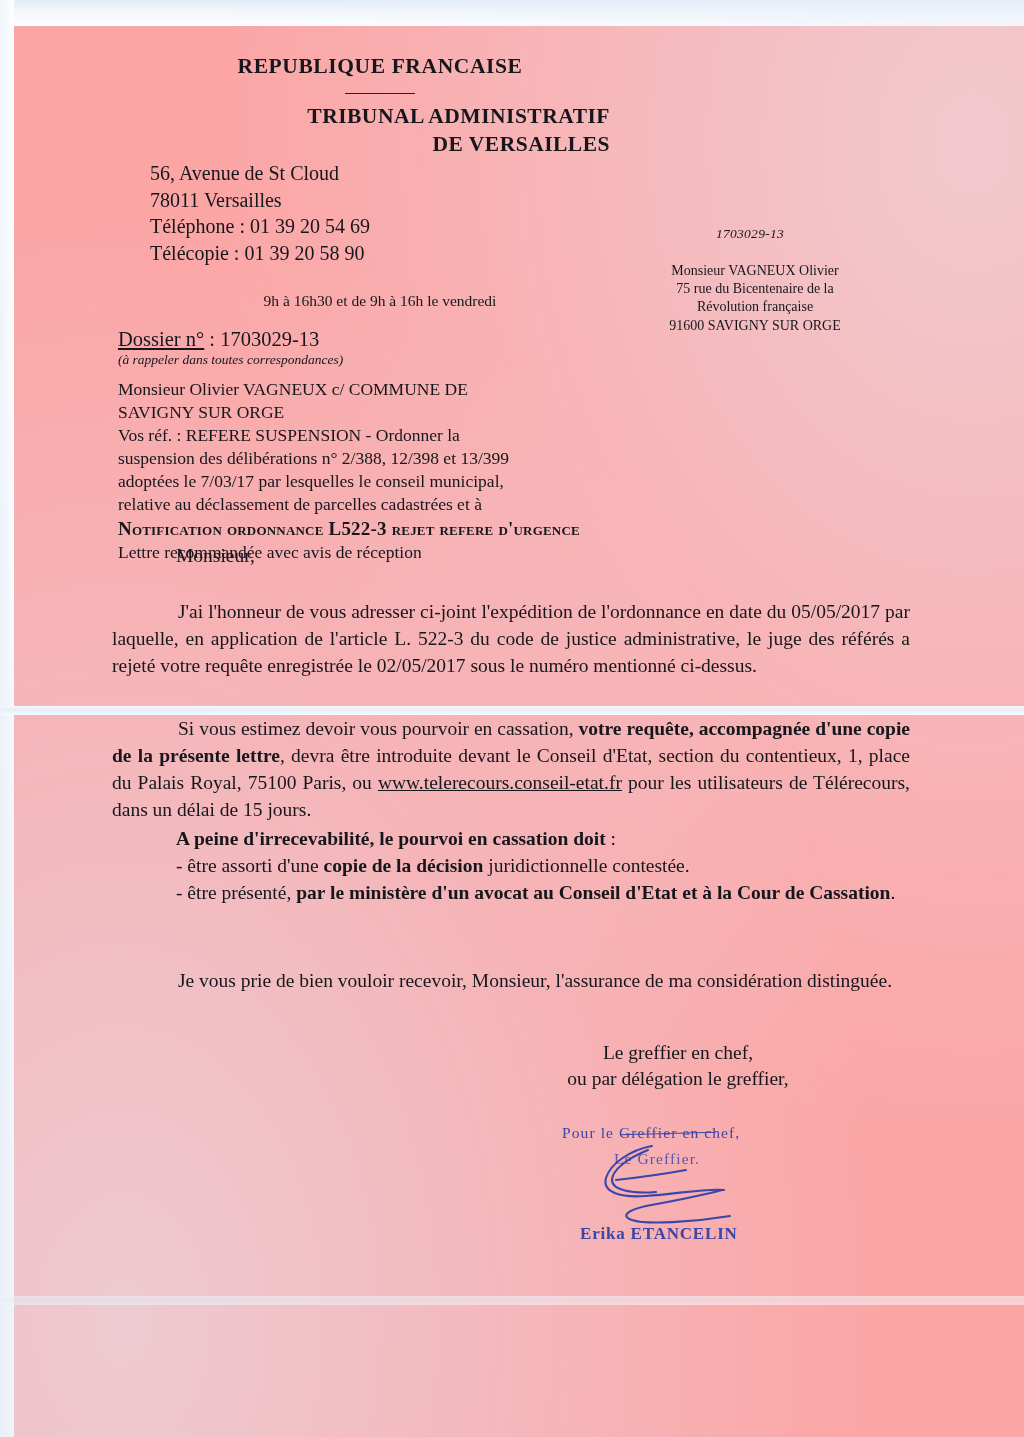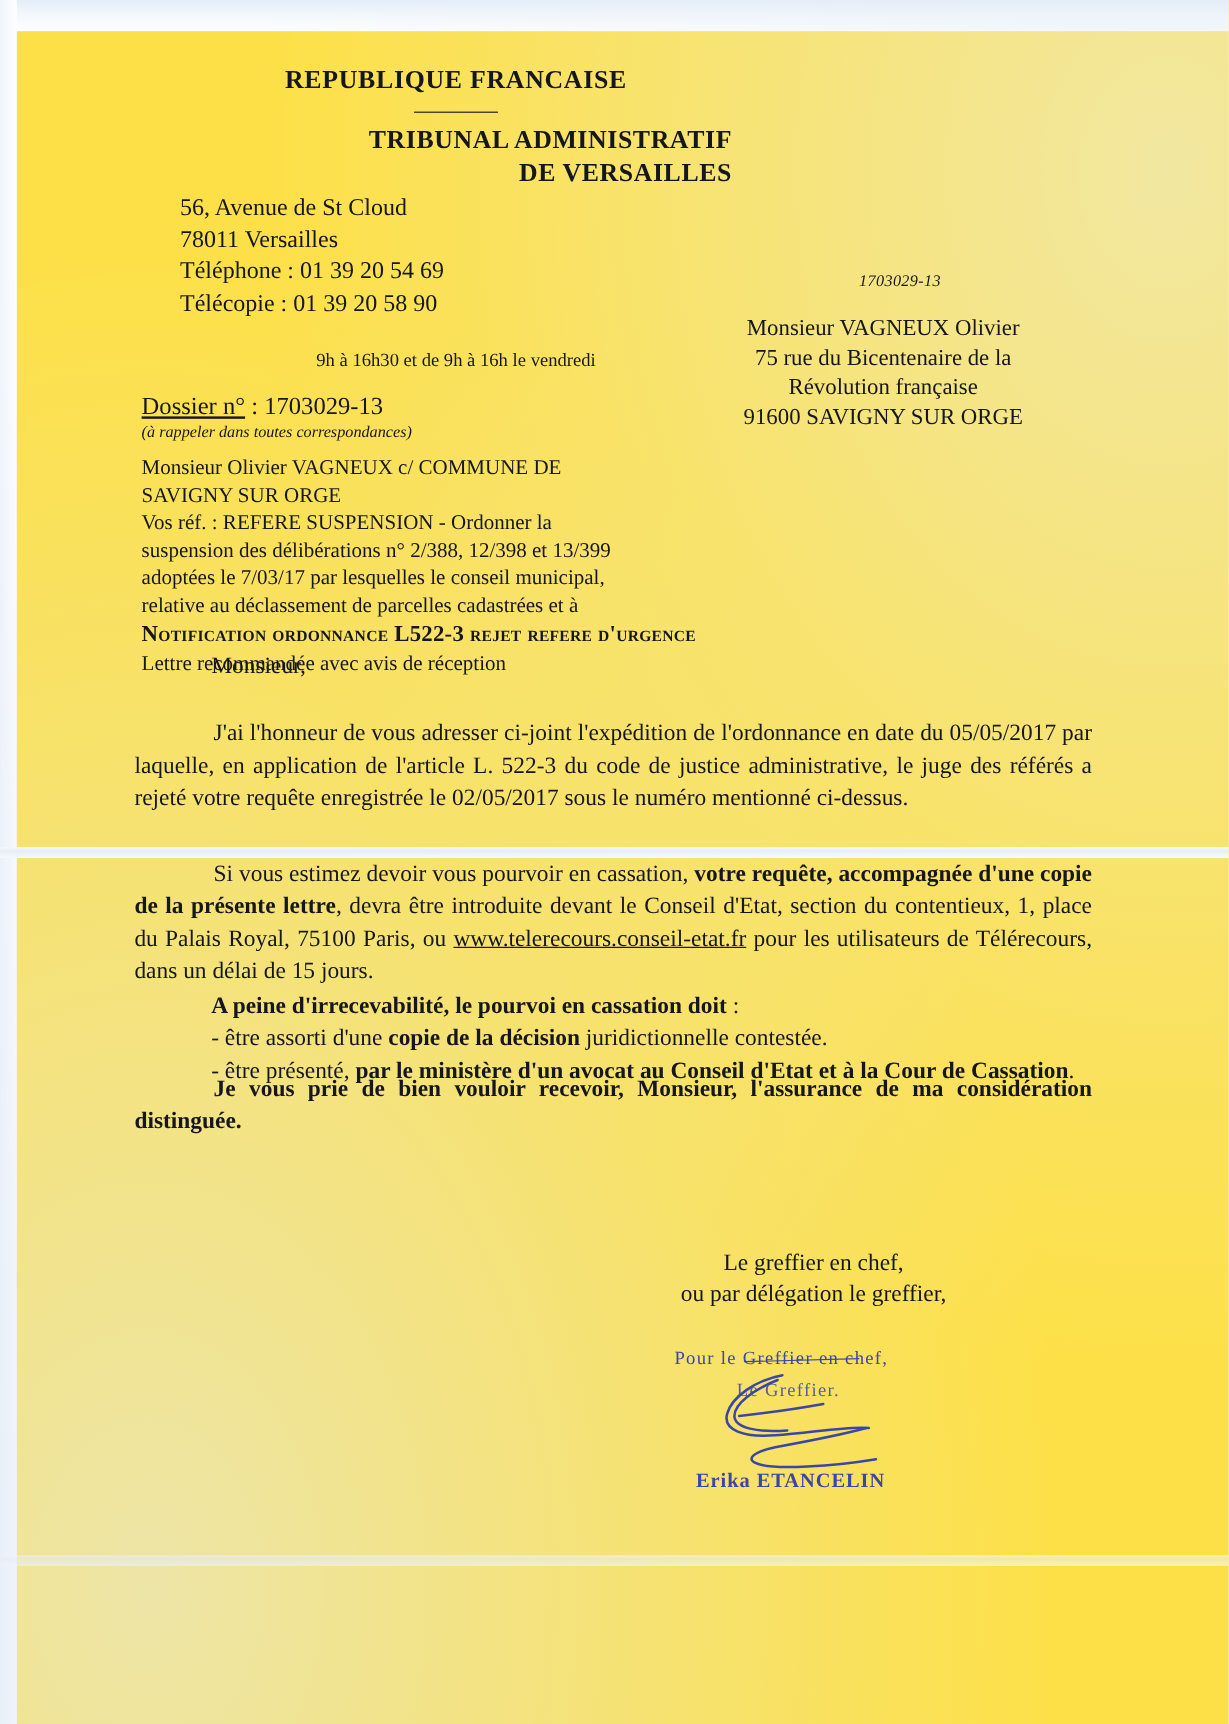--- a/index.html
+++ b/index.html
@@ -7,21 +7,21 @@
     margin: 0;
     padding: 0;
     background: #ffffff;
   }
 
   #page {
     position: relative;
     width: 1024px;
     height: 1437px;
     margin: 0 auto;
-    background: #fde047;
+    background: #fca5a5;
     font-family: "Liberation Serif", "DejaVu Serif", serif;
     color: #15171c;
     overflow: hidden;
   }
 
   
   .scan-shadow-top {
     position: absolute;
     left: 0; top: 0;
     width: 100%; height: 26px;
@@ -102,22 +102,22 @@
 
   
   #recipient-ref {
     left: 640px; top: 226px; width: 220px;
     font-size: 13.5px;
     font-style: italic;
     text-align: center;
     letter-spacing: .3px;
   }
   #recipient-addr {
-    left: 571px; top: 262px; width: 330px;
-    font-size: 19px;
+    left: 590px; top: 262px; width: 330px;
+    font-size: 14px;
     text-align: center;
     line-height: 1.30;
   }
 
   
   #dossier { left: 118px; top: 328px; width: 500px; }
   .dossier-line { font-size: 20.5px; }
   .dossier-note {
     font-size: 13.5px;
     font-style: italic;
@@ -152,21 +152,21 @@
     position: absolute;
     left: 112px;
     width: 798px;
     font-size: 19.5px;
     line-height: 1.385;
     text-align: justify;
     text-indent: 66px;
   }
   #par-1 { top: 598px; }
   #par-2 { top: 715px; }
-  #par-closing { top: 894px; font-weight: bold; }
+  #par-closing { top: 967px; }
 
   #irrecev {
     position: absolute;
     left: 176px; top: 826px; width: 740px;
     font-size: 19.5px;
     line-height: 1.375;
   }
   #irrecev .ir-item { text-indent: 0; }
 
   

